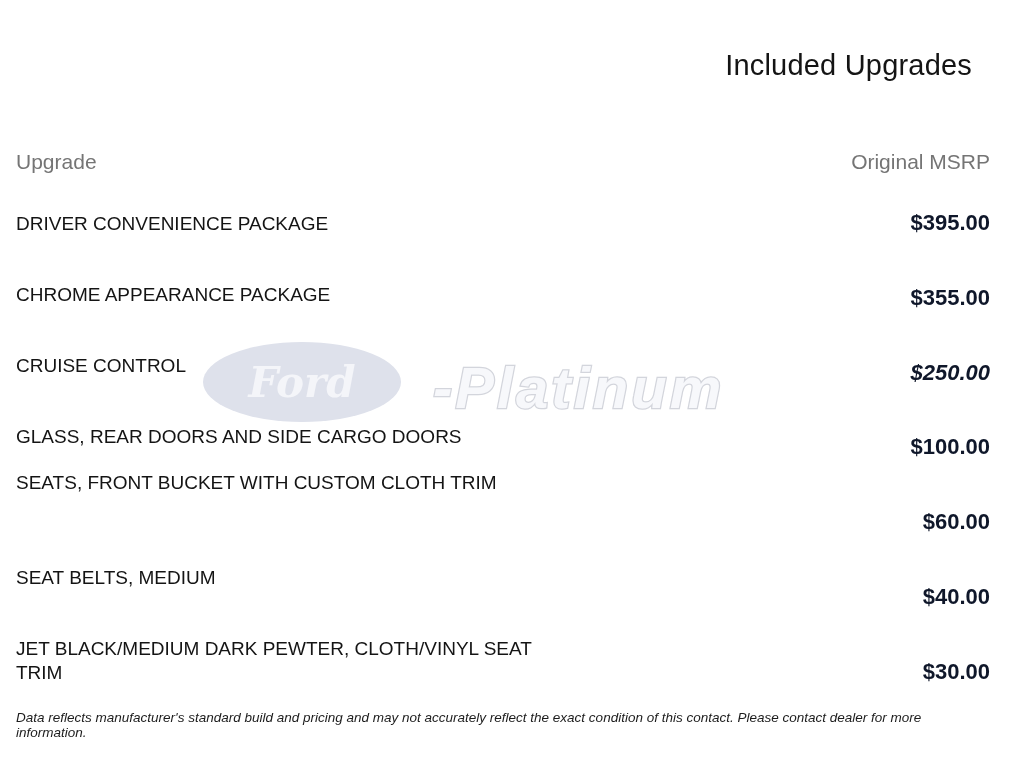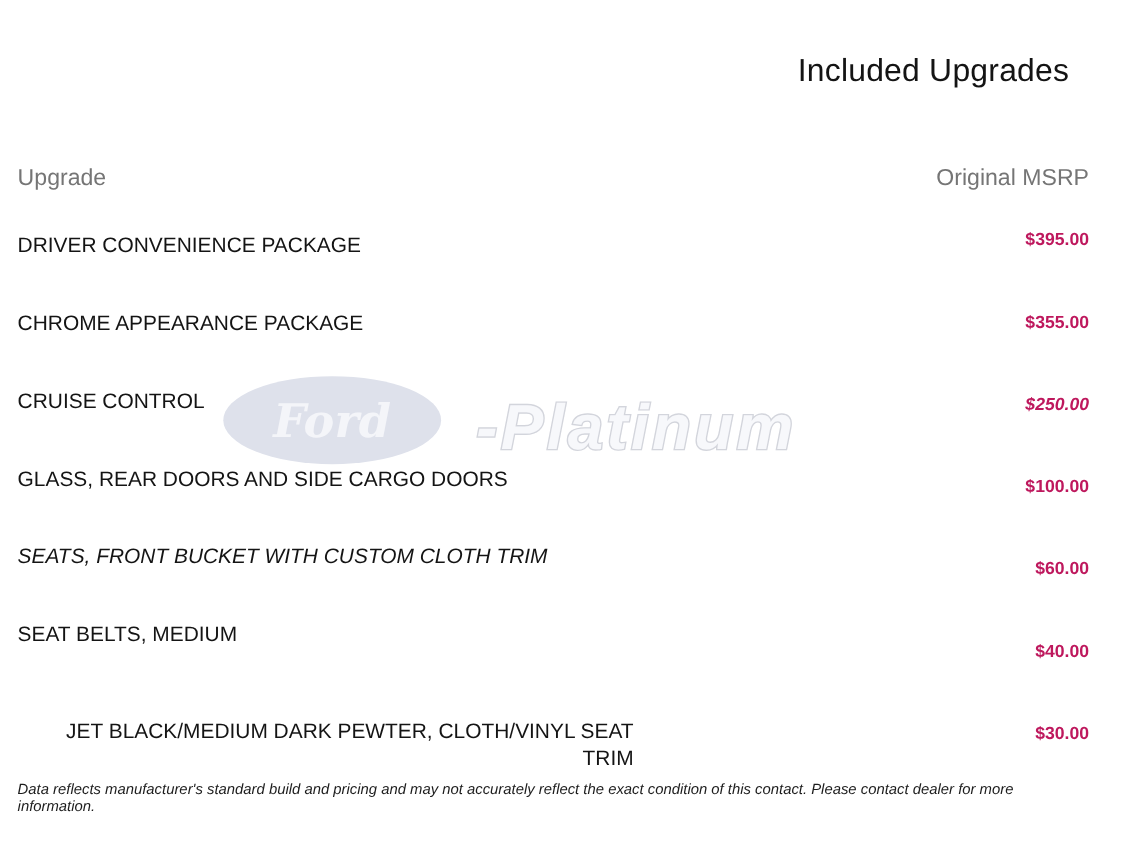--- a/index.html
+++ b/index.html
@@ -18,21 +18,21 @@
     position:absolute;top:150px;font-size:21px;color:#757575;z-index:2;
   }
   .col-header.left{left:16px;}
   .col-header.right{right:34px;}
   .row-label{
     position:absolute;left:16px;max-width:560px;
     font-size:19px;line-height:23.5px;color:#141414;z-index:2;
   }
   .row-price{
     position:absolute;right:34px;
-    font-size:16px;font-weight:bold;color:#be185d;z-index:2;
+    font-size:22px;font-weight:bold;color:#0f172a;z-index:2;
   }
   .watermark{
     position:absolute;left:195px;top:336px;width:640px;height:100px;z-index:1;
   }
   .disclaimer{
     position:absolute;left:16px;top:710px;width:950px;
     font-size:13.5px;font-style:italic;color:#1c1c1c;z-index:2;
   }
 </style>
 </head>
@@ -45,25 +45,25 @@
 
 <div id="rows">
     <div class="row-label" style="top: 212px;">DRIVER CONVENIENCE PACKAGE</div>
     <div class="row-price" style="top: 210px;">$395.00</div>
     <div class="row-label" style="top: 283px;">CHROME APPEARANCE PACKAGE</div>
     <div class="row-price" style="top: 285px;">$355.00</div>
     <div class="row-label" style="top: 354px;">CRUISE CONTROL</div>
     <div class="row-price" style="top: 360px; font-style: italic;">$250.00</div>
     <div class="row-label" style="top: 425px;">GLASS, REAR DOORS AND SIDE CARGO DOORS</div>
     <div class="row-price" style="top: 434px;">$100.00</div>
-    <div class="row-label" style="top: 495px; font-style: italic;">SEATS, FRONT BUCKET WITH CUSTOM CLOTH TRIM</div>
+    <div class="row-label" style="top: 471px;">SEATS, FRONT BUCKET WITH CUSTOM CLOTH TRIM</div>
     <div class="row-price" style="top: 509px;">$60.00</div>
     <div class="row-label" style="top: 566px;">SEAT BELTS, MEDIUM</div>
     <div class="row-price" style="top: 584px; margin-left: 44px;">$40.00</div>
-    <div class="row-label" style="top: 654px; text-align: right;">JET BLACK/MEDIUM DARK PEWTER, CLOTH/VINYL SEAT TRIM</div>
+    <div class="row-label" style="top: 637px;">JET BLACK/MEDIUM DARK PEWTER, CLOTH/VINYL SEAT TRIM</div>
     <div class="row-price" style="top: 659px;">$30.00</div>
   </div>
 
 <svg class="watermark" viewBox="0 0 640 100" xmlns="http://www.w3.org/2000/svg" aria-hidden="true">
   <g>
     <ellipse cx="107" cy="46" rx="99" ry="40" fill="#dee1eb"></ellipse>
     <text x="107" y="61" text-anchor="middle" font-family="DejaVu Serif, serif" font-style="italic" font-weight="bold" font-size="42" fill="#f4f5f9">Ford</text>
   </g>
   <text x="238" y="72" font-family="Liberation Sans, sans-serif" font-style="italic" font-weight="bold" font-size="58" letter-spacing="3" fill="#f7f8fb" stroke="#d3d5dc" stroke-width="2.5" paint-order="stroke">-Platinum</text>
 </svg>

